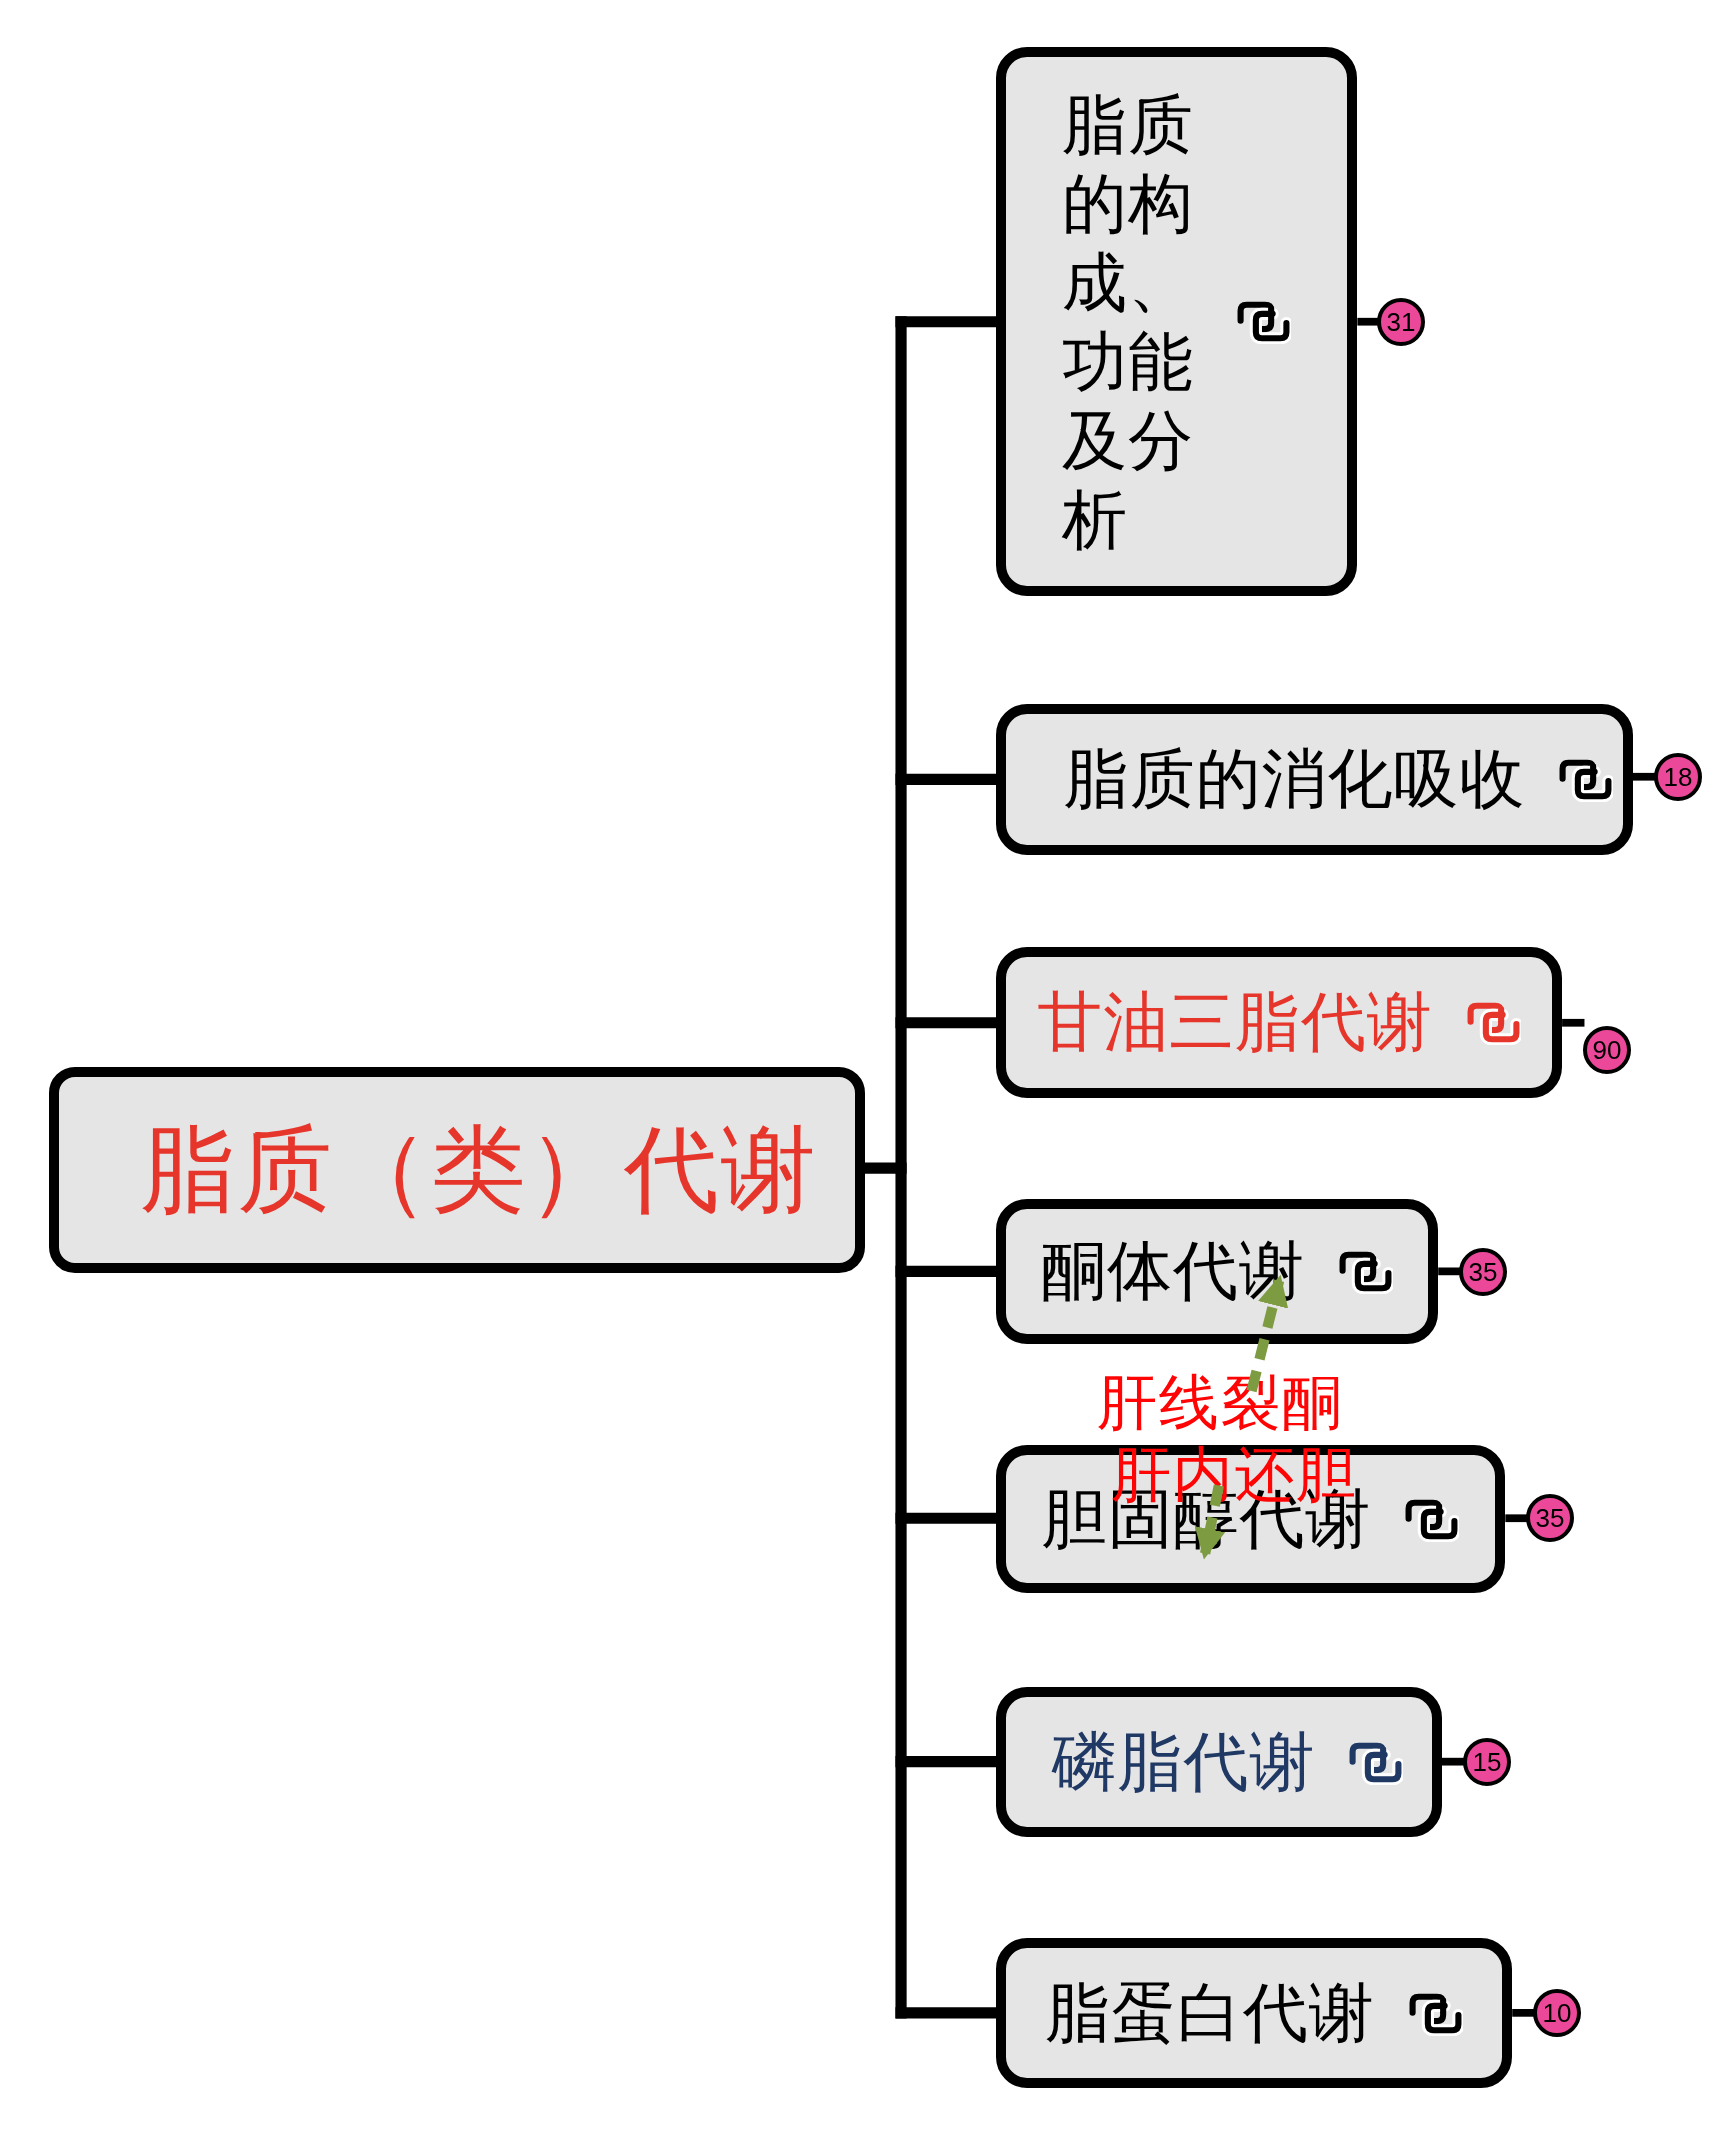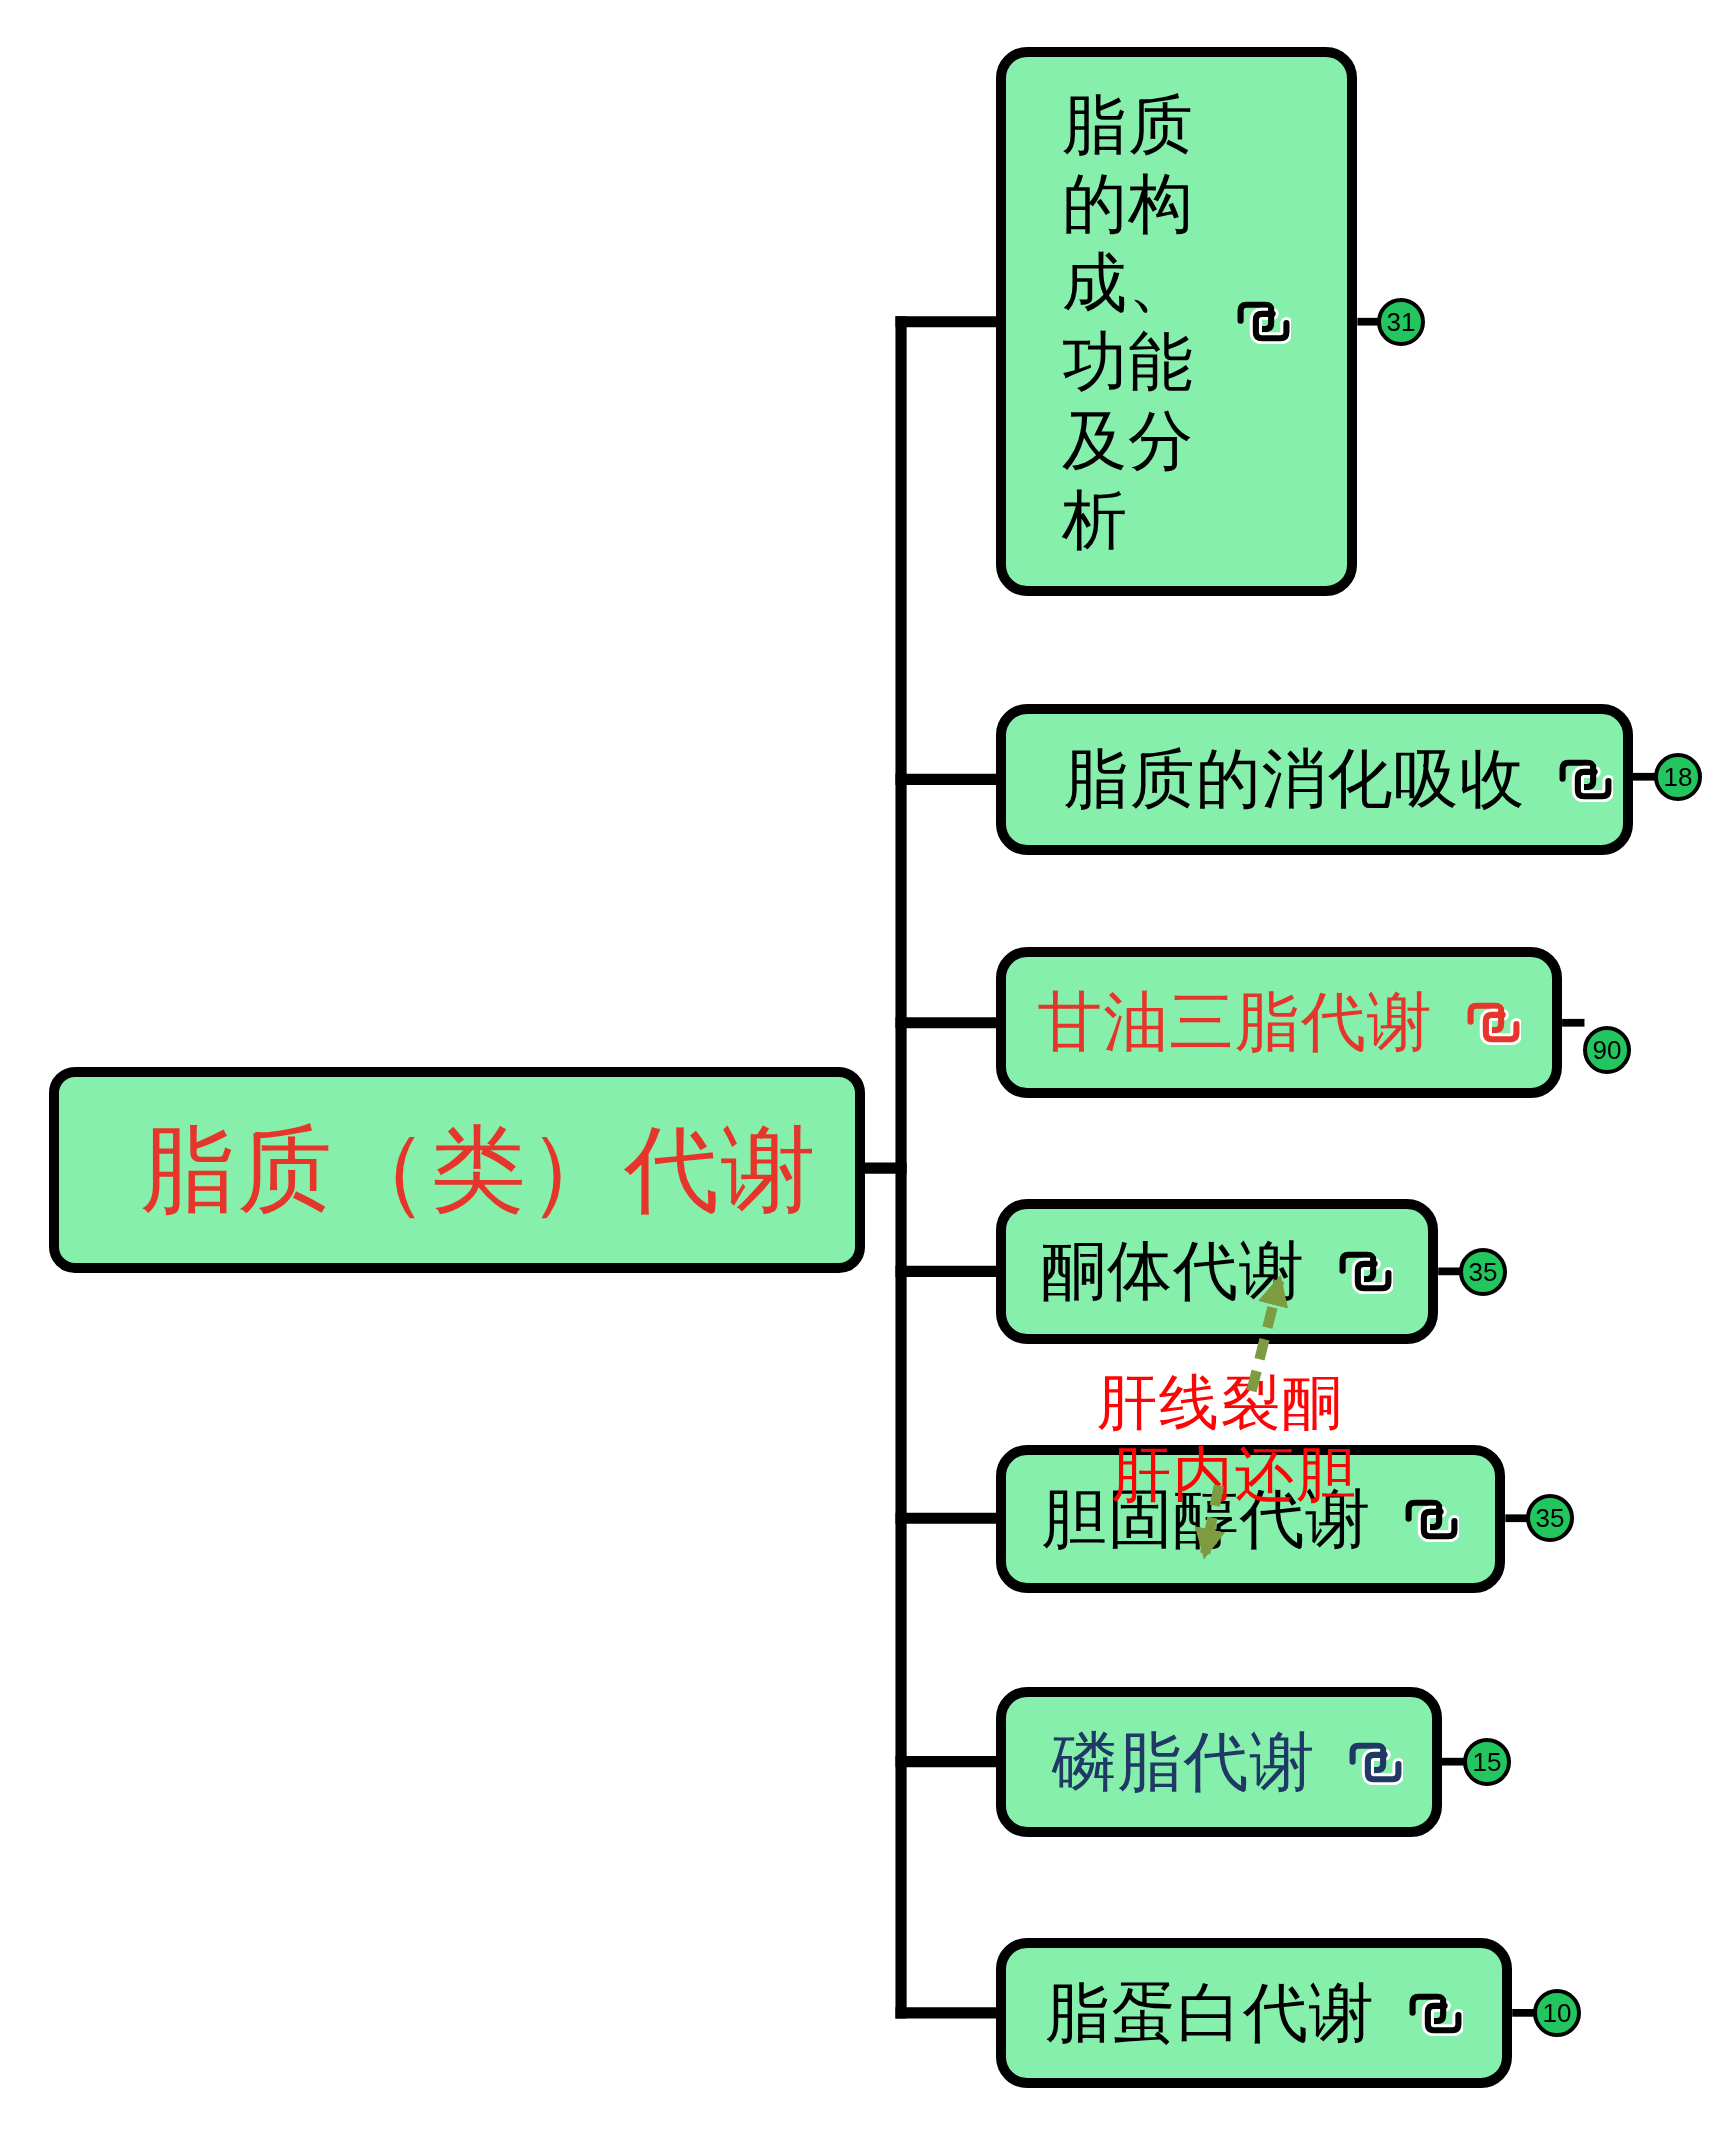--- a/index.html
+++ b/index.html
@@ -7,21 +7,21 @@
     position:relative;
     width:1735px;height:2135px;
     background:#ffffff;
     font-family:"Liberation Sans","DejaVu Sans",sans-serif;
     overflow:hidden;
   }
   svg.connectors{position:absolute;left:0;top:0;z-index:1;}
   .node{
     position:absolute;
     box-sizing:border-box;
-    background:#86efac;
+    background:#e5e5e5;
     border:10.3px solid #000000;
     border-radius:31px;
     display:flex;
     align-items:center;
     justify-content:center;
     z-index:2;
     color:#000000;
   }
   .node .label{
     font-size:65px;
@@ -43,21 +43,21 @@
   .n3{left:996px;top:947px;width:566px;height:151px;color:#E6362B;}
   .n4{left:996px;top:1199px;width:442px;height:145px;}
   .n5{left:996px;top:1445px;width:509px;height:148px;}
   .n6{left:996px;top:1687px;width:446px;height:150px;color:#1F3864;padding-left:17px;}
   .n7{left:996px;top:1938px;width:516px;height:150px;}
   
   .badge{
     position:absolute;
     box-sizing:border-box;
     width:48px;height:48px;
-    background:#22c55e;
+    background:#ec4899;
     border:4.3px solid #000000;
     border-radius:50%;
     display:flex;align-items:center;justify-content:center;
     font-size:26px;color:#000000;
     z-index:2;
   }
   .b1{left:1377px;top:298px;}
   .b2{left:1654px;top:753px;}
   .b3{left:1583px;top:1026px;}
   .b4{left:1459px;top:1248px;}

